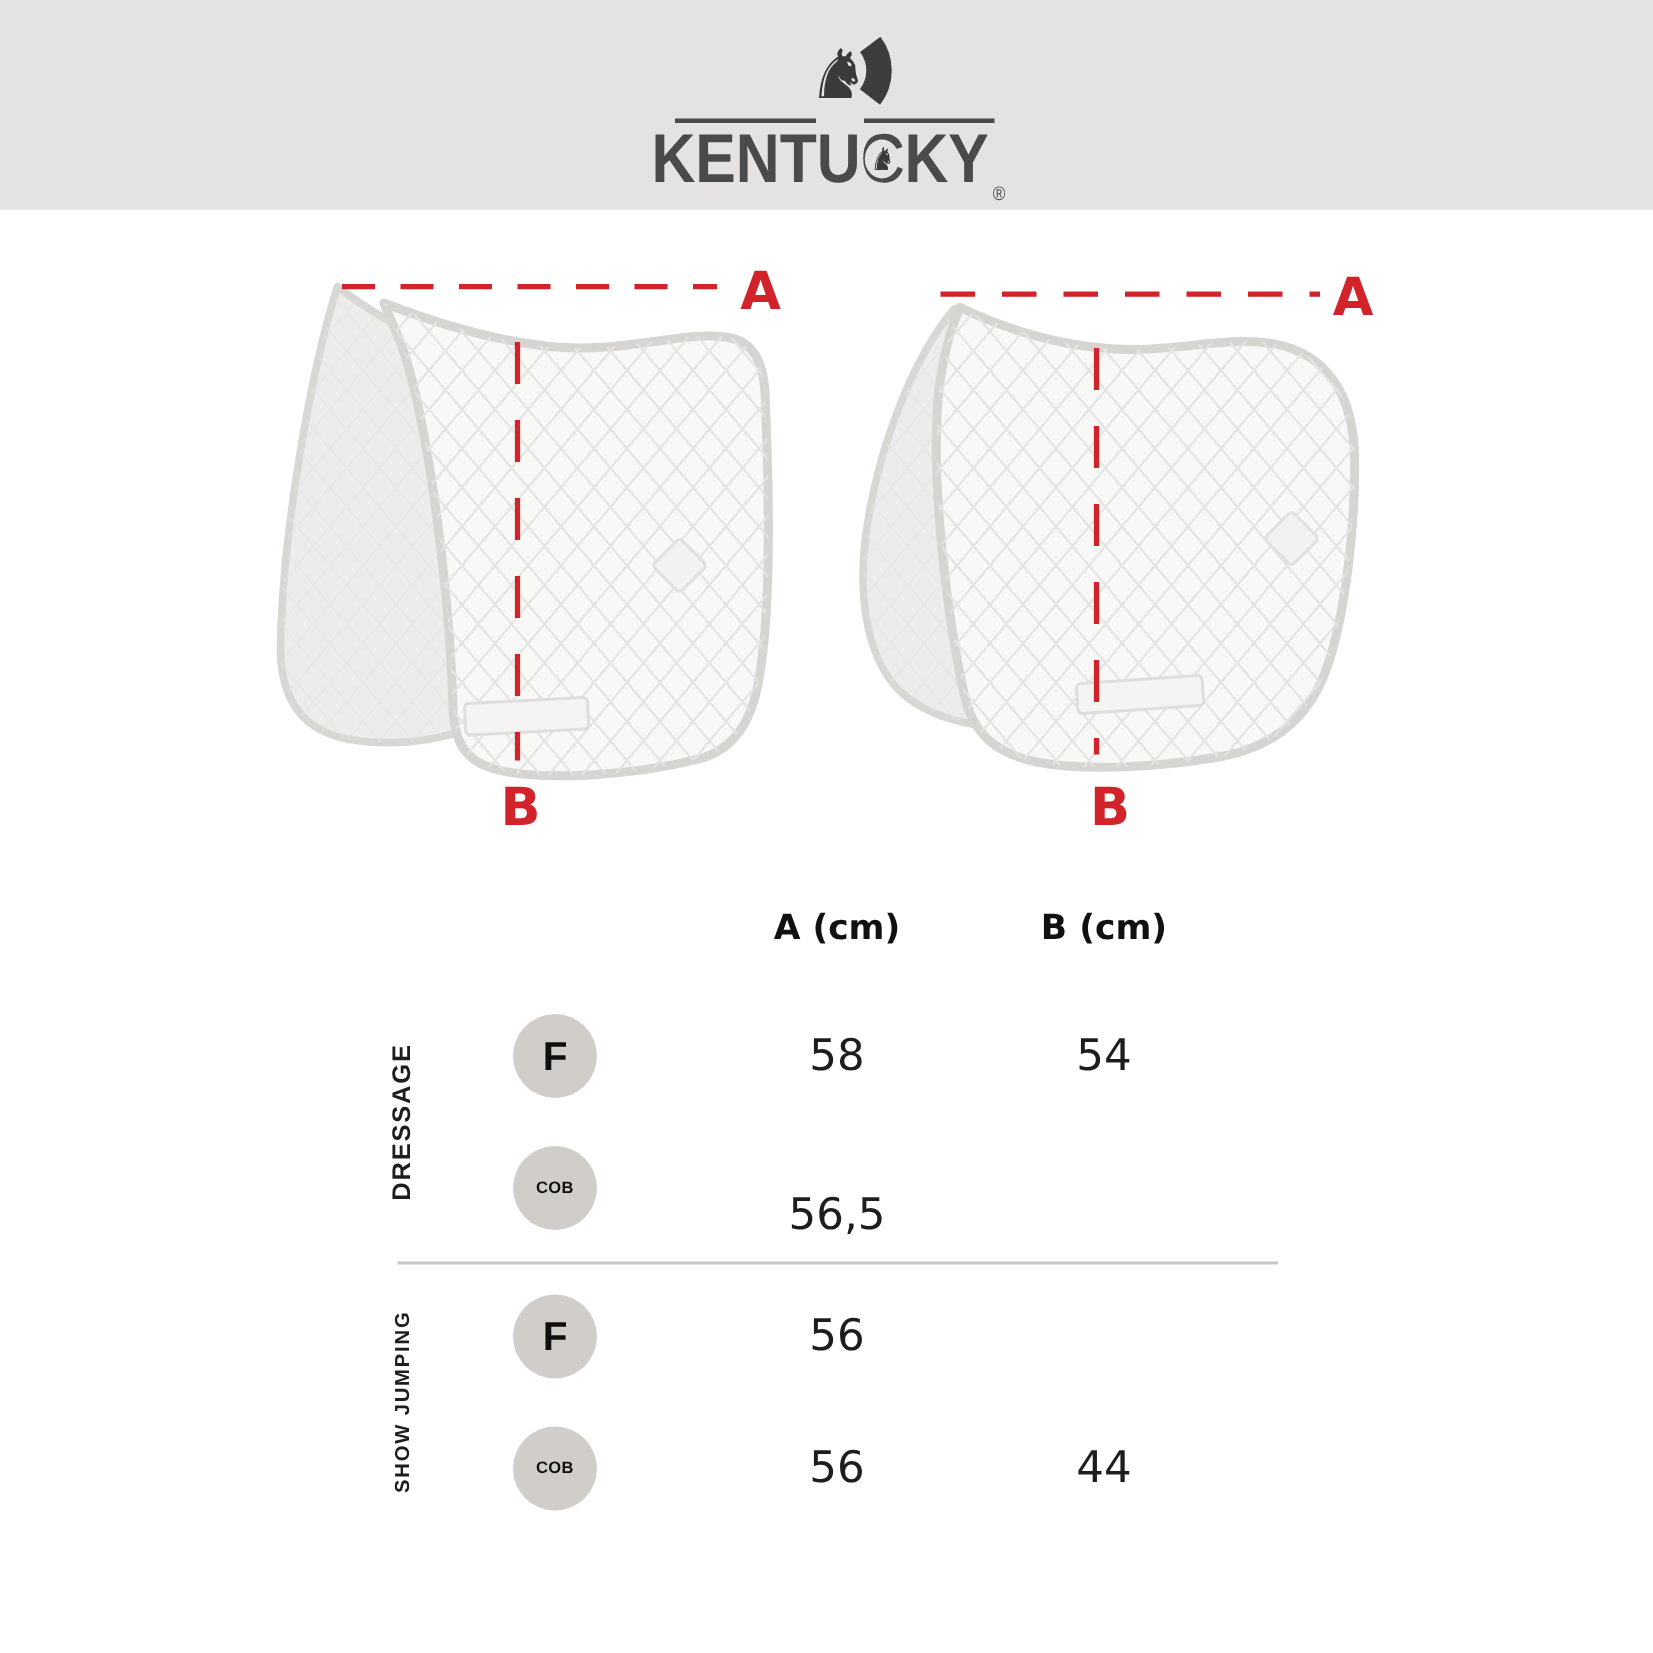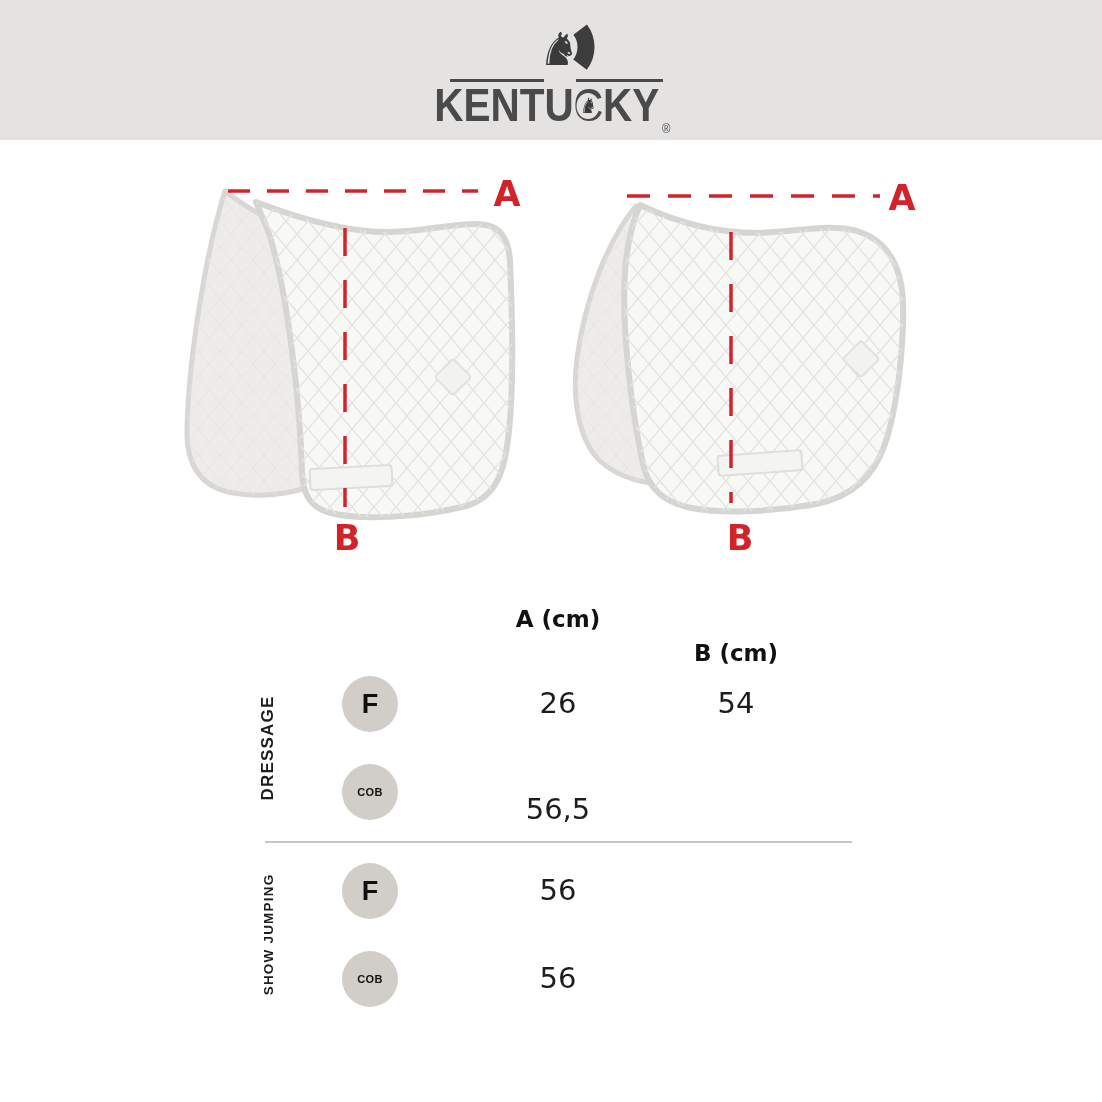--- a/index.html
+++ b/index.html
@@ -30,21 +30,21 @@
   }
   .reg{position:relative;top:12px;left:3px;font-size:13px;font-weight:normal;}
   
   .diagram{position:absolute;left:0;top:140px;width:1102px;height:450px;}
   
   .col-header{
     position:absolute;width:160px;text-align:center;
     font-family:"DejaVu Sans",sans-serif;font-weight:bold;font-size:23px;color:#111;
   }
   .col-header.a{left:478px;top:606px;text-align:center;}
-  .col-header.b{left:656px;top:640px;}
+  .col-header.b{left:656px;top:606px;}
   .group-label{
     position:absolute;text-align:center;font-weight:bold;color:#1d1d1b;
     transform:rotate(-90deg);white-space:nowrap;
   }
   .group-label.dressage{left:198px;top:738px;width:140px;font-size:17px;letter-spacing:1.2px;}
   .group-label.jumping{left:183px;top:927px;width:170px;font-size:13.5px;letter-spacing:1.2px;}
   .size-circle{
     position:absolute;left:342px;width:56px;height:56px;border-radius:50%;background:#d1cec9;
     display:flex;align-items:center;justify-content:center;color:#0f0f0f;font-weight:bold;
   }
@@ -119,33 +119,34 @@
 
   <div class="col-header a">A (cm)</div>
   <div class="col-header b">B (cm)</div>
 
   <div class="group-label dressage">DRESSAGE</div>
   <div class="group-label jumping">SHOW JUMPING</div>
 
   <div class="size-circle big" style="top:676px;">
     <span>F</span>
   </div>
-  <div class="cell a" style="top:686px;">26</div>
+  <div class="cell a" style="top:686px;">58</div>
   <div class="cell b" style="top:686px;">54</div>
 
   <div class="size-circle small" style="top:764px;">
     <span>COB</span>
   </div>
   <div class="cell a" style="top:792px;">56,5</div>
 
   <div class="divider"></div>
 
   <div class="size-circle big" style="top:863px;">
     <span>F</span>
   </div>
   <div class="cell a" style="top:873px;">56</div>
 
   <div class="size-circle small" style="top:951px;">
     <span>COB</span>
   </div>
   <div class="cell a" style="top:961px;">56</div>
+  <div class="cell b" style="top:961px;">44</div>
 
 </div>
 
 </body></html>

